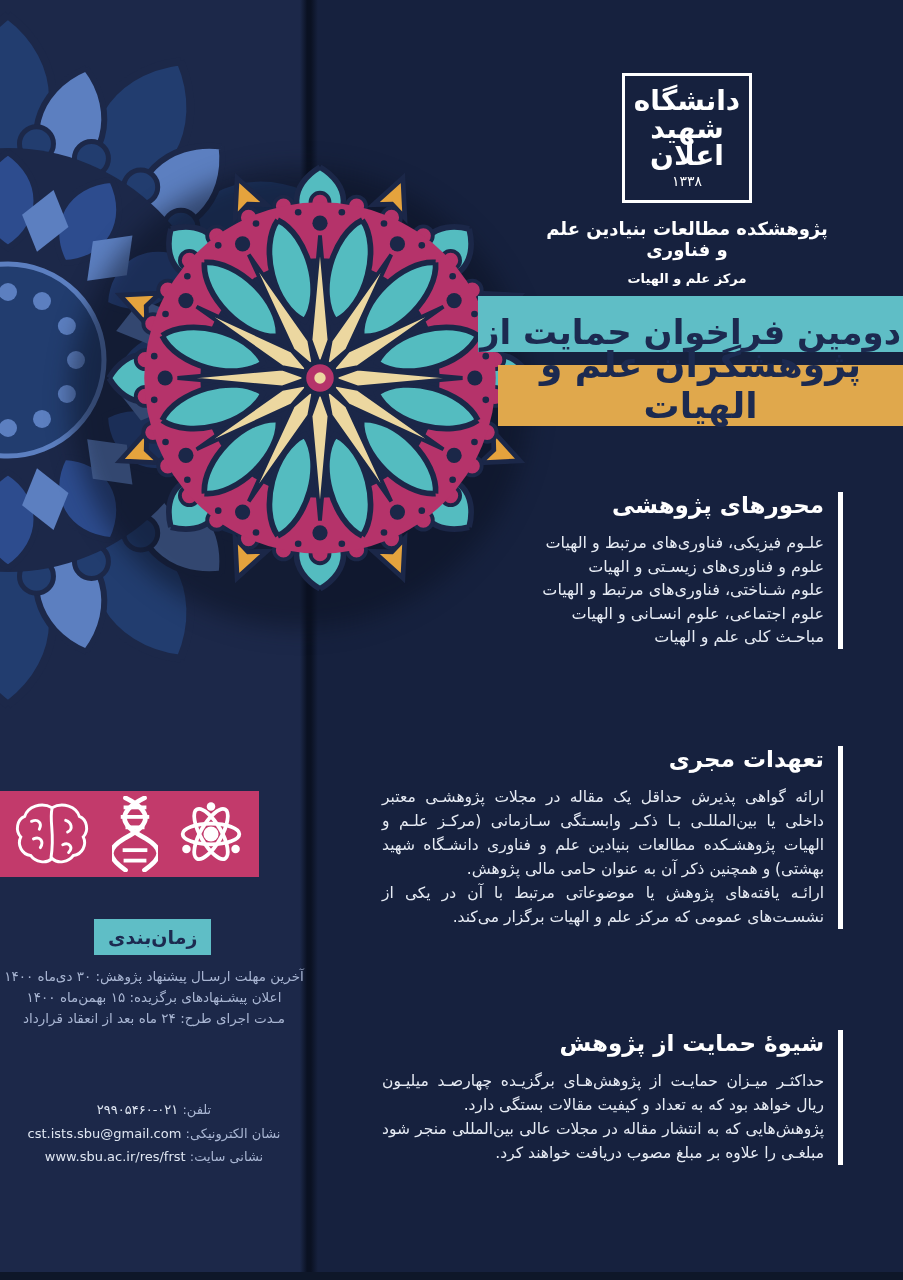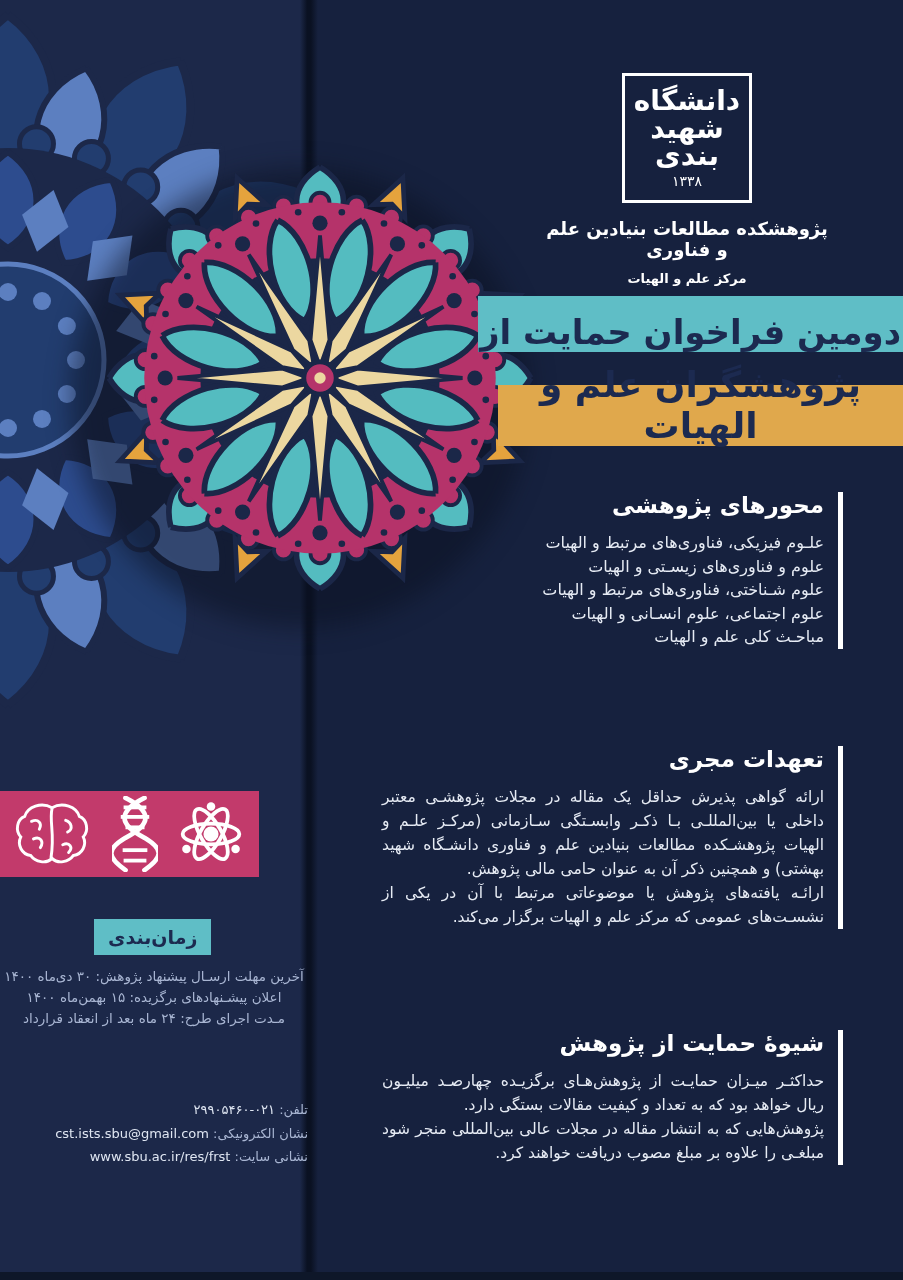--- a/index.html
+++ b/index.html
@@ -24,21 +24,21 @@
     display:flex;flex-direction:column;align-items:center;justify-content:center;}
   .logo-line{font-weight:bold;font-size:28px;line-height:.98;letter-spacing:-1px;}
   .logo-year{font-size:14px;margin-top:3px;letter-spacing:2px;}
   .org-line1{margin-top:15px;font-weight:bold;font-size:18px;direction:rtl;}
   .org-line2{margin-top:11px;font-weight:bold;font-size:13px;direction:rtl;}
 
   
   .banner{position:absolute;left:478px;right:0;direction:rtl;text-align:center;
     font-weight:bold;color:#1c2a50;display:flex;align-items:flex-end;justify-content:center;}
   .banner-teal{top:296px;height:56px;background:#5fbec6;font-size:34px;}
-  .banner-yellow{top:385px;height:61px;background:#e0a84c;font-size:36px;margin-left:20px;}
+  .banner-yellow{top:365px;height:61px;background:#e0a84c;font-size:36px;margin-left:20px;}
 
   
   .side-section{position:absolute;right:60px;direction:rtl;text-align:right;
     border-right:5px solid #fff;padding-right:14px;color:#e6ebf4;}
   .side-section h2{margin:0 0 13px 0;font-size:23px;font-weight:bold;color:#fff;}
   #sec-axes{top:492px;width:392px;}
   #sec-axes .list div{font-size:16px;line-height:23.5px;white-space:nowrap;}
   #sec-oblig{top:746px;width:442px;}
   #sec-support{top:1030px;width:442px;}
   .side-section p{margin:0;font-size:15.5px;line-height:24px;text-align:justify;text-align-last:right;}
@@ -47,21 +47,21 @@
   .icon-banner{position:absolute;left:0;top:791px;width:259px;height:86px;background:#c23a6b;
     display:flex;align-items:center;justify-content:space-between;padding:0 14px;box-sizing:border-box;}
 
   
   .label-chip{position:absolute;direction:rtl;font-weight:bold;color:#1c2a50;}
   .chip-schedule{left:94px;top:919px;background:#5fbec6;font-size:19px;padding:7px 14px;}
   .chip-info{left:57px;top:1053px;background:#e0a84c;font-size:18px;padding:6px 15px;}
   .schedule-list{position:absolute;left:0;top:966px;width:308px;direction:rtl;text-align:center;
     color:#a9b6d3;font-size:13.5px;}
   .schedule-list div{line-height:21px;white-space:nowrap;}
-  .contact{position:absolute;left:0;top:1098px;width:308px;direction:rtl;
+  .contact{position:absolute;left:0;top:1098px;width:308px;direction:rtl;text-align:center;
     color:#a9b6d3;font-size:13px;}
   .contact .row{line-height:23.5px;white-space:nowrap;}
   .contact .val{color:#dfe6f2;}
 </style>
 </head>
 <body>
 
 <div class="poster">
 
   <div class="left-panel">
@@ -266,21 +266,21 @@
       <path d="M0,-150 L10,-40 L0,-12 L-10,-40 Z" fill="#ecd7a0" stroke="#1b2748" stroke-width="4" transform="rotate(300)"></path>
       <path d="M0,-150 L10,-40 L0,-12 L-10,-40 Z" fill="#ecd7a0" stroke="#1b2748" stroke-width="4" transform="rotate(330)"></path>
       <circle cx="0" cy="0" r="17" fill="#b5336a" stroke="#1b2748" stroke-width="5"></circle>
       <circle cx="0" cy="0" r="6" fill="#ecd7a0"></circle>
     </svg>
 
   <div class="logo-block">
     <div class="logo-square">
       <div class="logo-line">دانشگاه</div>
       <div class="logo-line">شهید</div>
-      <div class="logo-line">بندی</div>
+      <div class="logo-line">اعلان</div>
       <div class="logo-year">۱۳۳۸</div>
     </div>
     <div class="org-line1">پژوهشکده مطالعات بنیادین علم و فناوری</div>
     <div class="org-line2">مرکز علم و الهیات</div>
   </div>
 
   <div class="banner banner-teal">
     <span>دومین فراخوان حمایت از</span>
   </div>
   <div class="banner banner-yellow">

